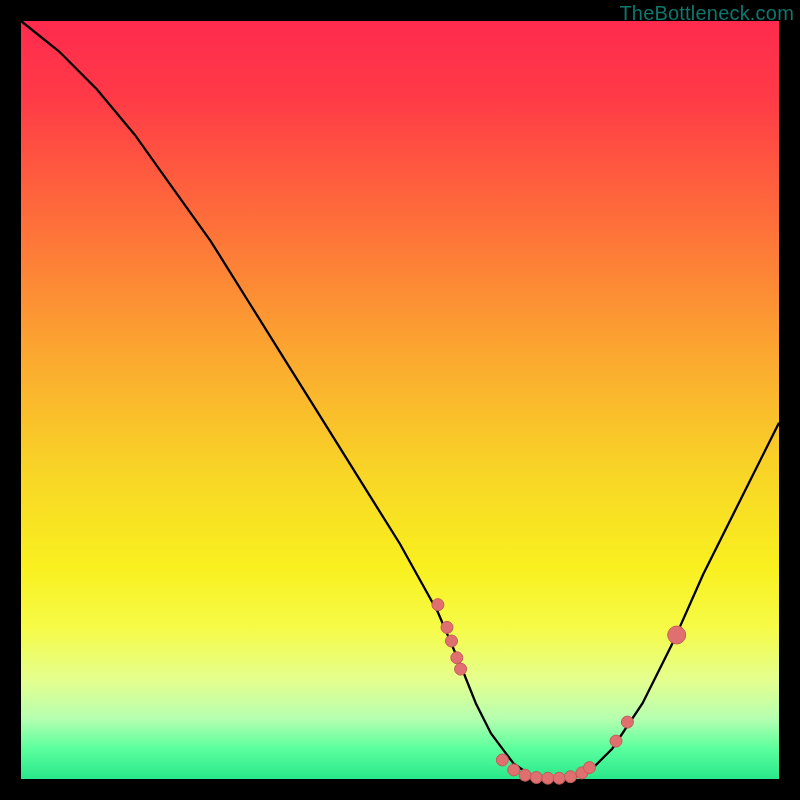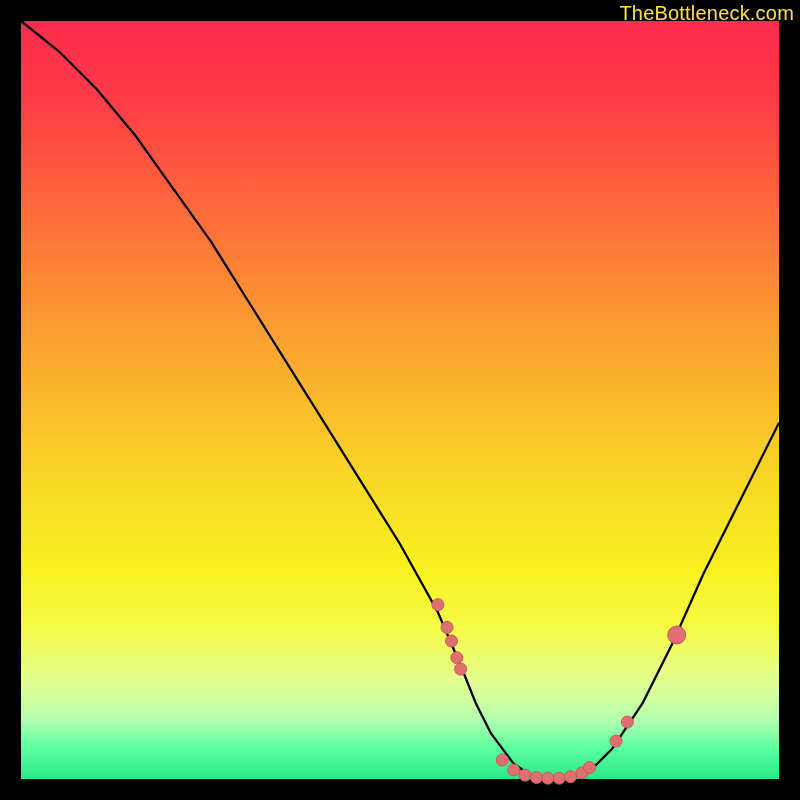--- a/index.html
+++ b/index.html
@@ -36,21 +36,21 @@
       #e4ff8f 87%,
       #b6ffb0 92%,
       #5bff9d 96%,
       #29e78a 100%
     );
   }
   .watermark {
     position: absolute;
     top: 2px;
     right: 6px;
-    color: #fde047;
+    color: #0f766e;
     font-size: 20px;
     font-weight: 500;
     letter-spacing: 0.2px;
     user-select: none;
   }
   svg.curve {
     position: absolute;
     left: 0;
     top: 0;
     width: 758px;

